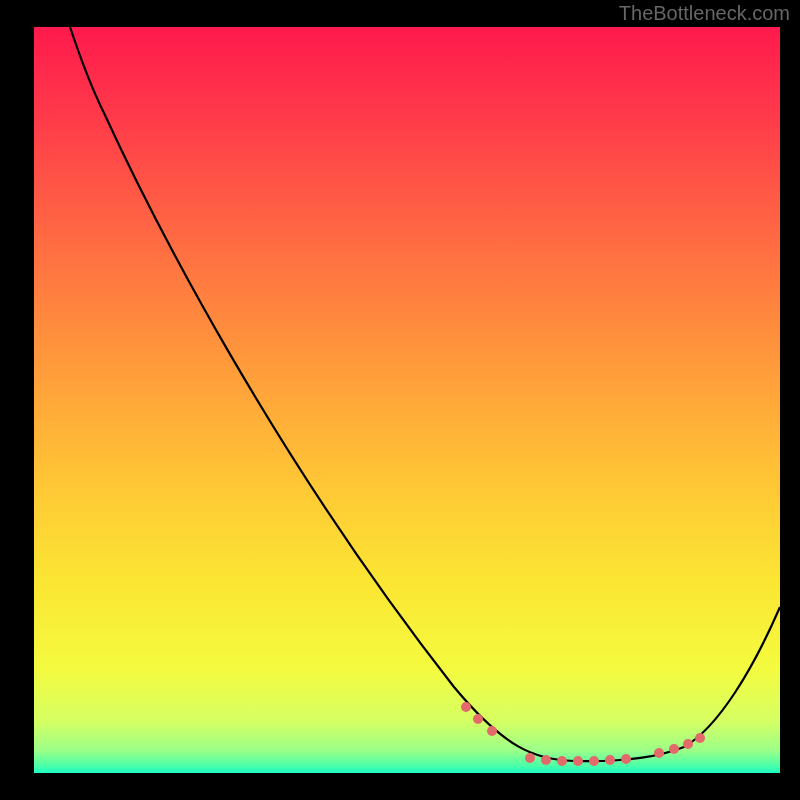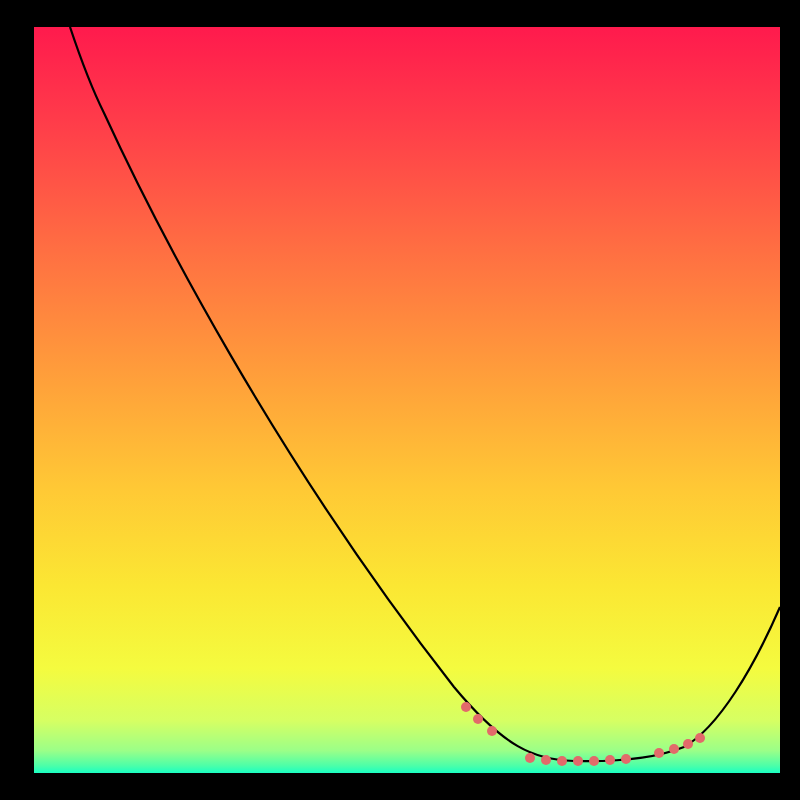--- a/index.html
+++ b/index.html
@@ -9,20 +9,21 @@
   .plot-area { position: absolute; left: 34px; top: 27px; width: 746px; height: 746px; }
   .gradient-bg { position: absolute; left: 0; top: 0; width: 100%; height: 100%; }
   svg.curve { position: absolute; left: 0; top: 0; width: 100%; height: 100%; }
   .curve-path { fill: none; stroke: #000; stroke-width: 2.2; }
   .dot { fill: #e26a6a; }
 </style>
 </head>
 <body>
 <div class="container">
 
+  <div class="watermark">TheBottleneck.com</div>
 
   <div class="plot-area">
     <svg class="gradient-bg" viewBox="0 0 746 746" preserveAspectRatio="none">
       <defs>
         <linearGradient id="bg" x1="0" y1="0" x2="0" y2="1">
           <stop offset="0%" stop-color="#ff1a4d"></stop>
           <stop offset="12%" stop-color="#ff3a4a"></stop>
           <stop offset="30%" stop-color="#ff6f42"></stop>
           <stop offset="48%" stop-color="#ffa23a"></stop>
           <stop offset="62%" stop-color="#ffc935"></stop>

